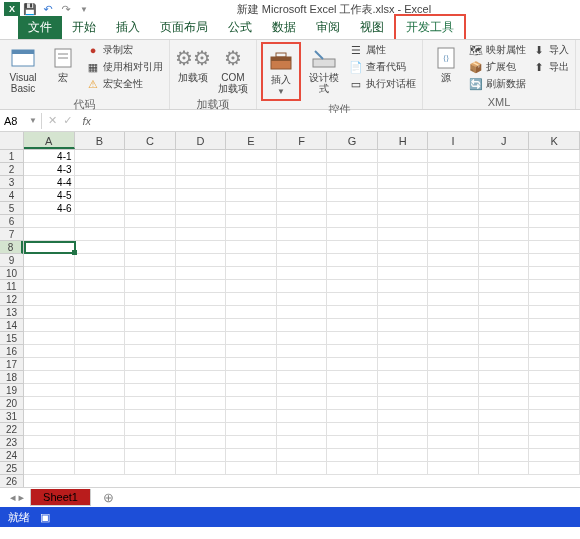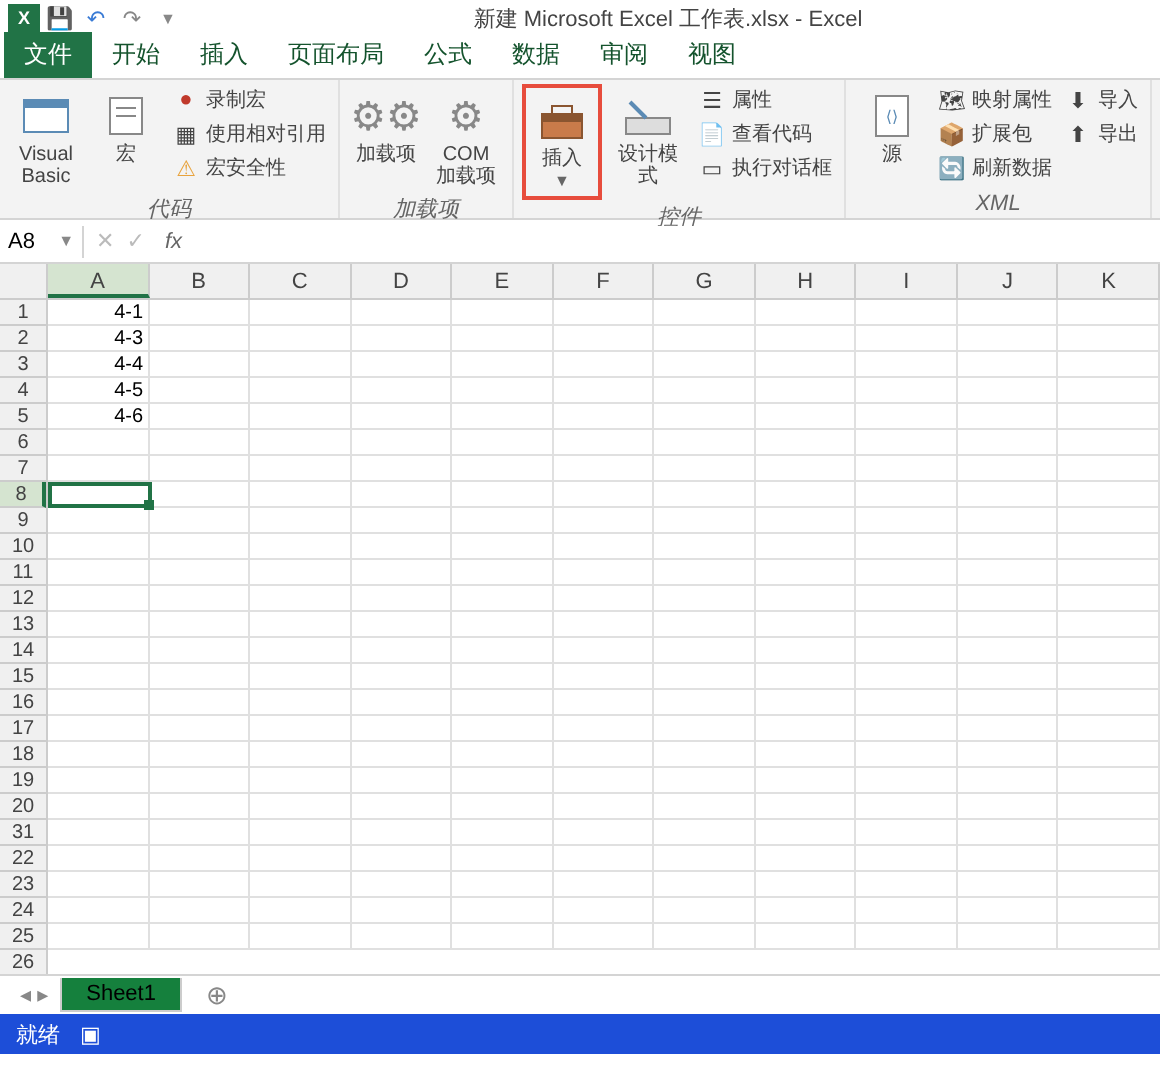--- a/index.html
+++ b/index.html
@@ -6,27 +6,27 @@
 body { background: #fff; width: 580px; height: 539px; overflow: hidden; font-size: 11px; }
 
 .titlebar { background: #fff; height: 18px; display: flex; align-items: center; padding: 0 4px; }
 .qat { display: flex; gap: 2px; align-items: center; }
 .qat-icon { width: 16px; height: 16px; display: flex; align-items: center; justify-content: center; font-size: 11px; }
 .excel-logo { background: #217346; color: #fff; font-weight: bold; font-size: 9px; width: 16px; height: 14px; display: flex; align-items: center; justify-content: center; }
 .title-text { flex: 1; text-align: center; color: #444; font-size: 11px; }
 
 .tabs { background: #fff; height: 22px; display: flex; align-items: flex-end; padding-left: 2px; border-bottom: 1px solid #d4d4d4; }
 .tab { padding: 3px 10px; font-size: 12px; color: #14532d; cursor: pointer; }
-.tab.file { background: #217346; color: #fff; }
+.tab.file { background: #217346; color: #fff; margin-left: 16px; }
 .tab.active { color: #217346; border: 2px solid #e74c3c; border-bottom: none; }
 
 .ribbon { background: #f3f3f3; height: 70px; display: flex; border-bottom: 1px solid #d4d4d4; }
 .ribbon-group { display: flex; flex-direction: column; border-right: 1px solid #e0e0e0; padding: 2px 4px 0; }
 .ribbon-group-content { flex: 1; display: flex; align-items: flex-start; gap: 2px; }
-.ribbon-group-label { text-align: center; font-size: 11px; color: #666; padding: 1px 0; font-style: italic; }
+.ribbon-group-label { text-align: center; font-size: 11px; color: #666; padding: 1px 0; }
 
 .big-btn { display: flex; flex-direction: column; align-items: center; justify-content: center; padding: 2px 4px; cursor: pointer; min-width: 38px; }
 .big-btn .icon { width: 28px; height: 28px; display: flex; align-items: center; justify-content: center; font-size: 20px; }
 .big-btn .label { font-size: 10px; color: #444; text-align: center; line-height: 1.1; }
 
 .small-btns { display: flex; flex-direction: column; gap: 1px; }
 .small-btn { display: flex; align-items: center; gap: 3px; padding: 1px 2px; cursor: pointer; font-size: 10px; color: #444; white-space: nowrap; }
 .small-btn .si { width: 14px; height: 14px; display: inline-flex; align-items: center; justify-content: center; font-size: 11px; }
 
 .highlight-red { border: 2px solid #e74c3c; }
@@ -47,21 +47,21 @@
 .row-h { height: 13px; text-align: center; font-size: 10px; color: #444; border-bottom: 1px solid #ccc; line-height: 13px; }
 .row-h.sel { background: #d5e4d0; border-right: 2px solid #217346; }
 .cells { position: absolute; top: 18px; left: 24px; right: 0; bottom: 0; }
 .row { height: 13px; display: flex; }
 .cell { width: 52px; border-right: 1px solid #e0e0e0; border-bottom: 1px solid #e0e0e0; font-size: 10px; padding: 0 2px; text-align: right; line-height: 13px; }
 .active-cell { position: absolute; border: 2px solid #217346; pointer-events: none; }
 .fill-handle { position: absolute; width: 5px; height: 5px; background: #217346; right: -3px; bottom: -3px; }
 
 .sheet-tabs { height: 20px; background: #fff; border-top: 1px solid #d4d4d4; display: flex; align-items: center; padding-left: 10px; gap: 6px; }
 .sheet-nav { display: flex; gap: 2px; color: #888; }
-.sheet-tab { padding: 2px 12px; font-size: 11px; border: 1px solid #ccc; border-top: none; background: #15803d; }
+.sheet-tab { padding: 2px 12px; font-size: 11px; border: 1px solid #ccc; border-top: none; background: #b91c1c; }
 .sheet-add { color: #888; font-size: 13px; padding: 0 6px; }
 
 .statusbar { height: 20px; background: #1d4ed8; color: #fff; display: flex; align-items: center; padding: 0 8px; font-size: 11px; gap: 10px; }
 
 svg { display: block; }
 </style>
 </head>
 <body>
 
 <div class="titlebar">
@@ -77,20 +77,21 @@
 
 <div class="tabs">
   <div class="tab file">文件</div>
   <div class="tab">开始</div>
   <div class="tab">插入</div>
   <div class="tab">页面布局</div>
   <div class="tab">公式</div>
   <div class="tab">数据</div>
   <div class="tab">审阅</div>
   <div class="tab">视图</div>
+  <div class="tab active">开发工具</div>
 </div>
 
 <div class="ribbon">
   <div class="ribbon-group">
     <div class="ribbon-group-content">
       <div class="big-btn">
         <div class="icon">
             <svg width="26" height="24">
               <rect x="2" y="4" width="22" height="16" fill="#fff" stroke="#5b8bb5"></rect>
               <rect x="2" y="4" width="22" height="4" fill="#5b8bb5"></rect>

